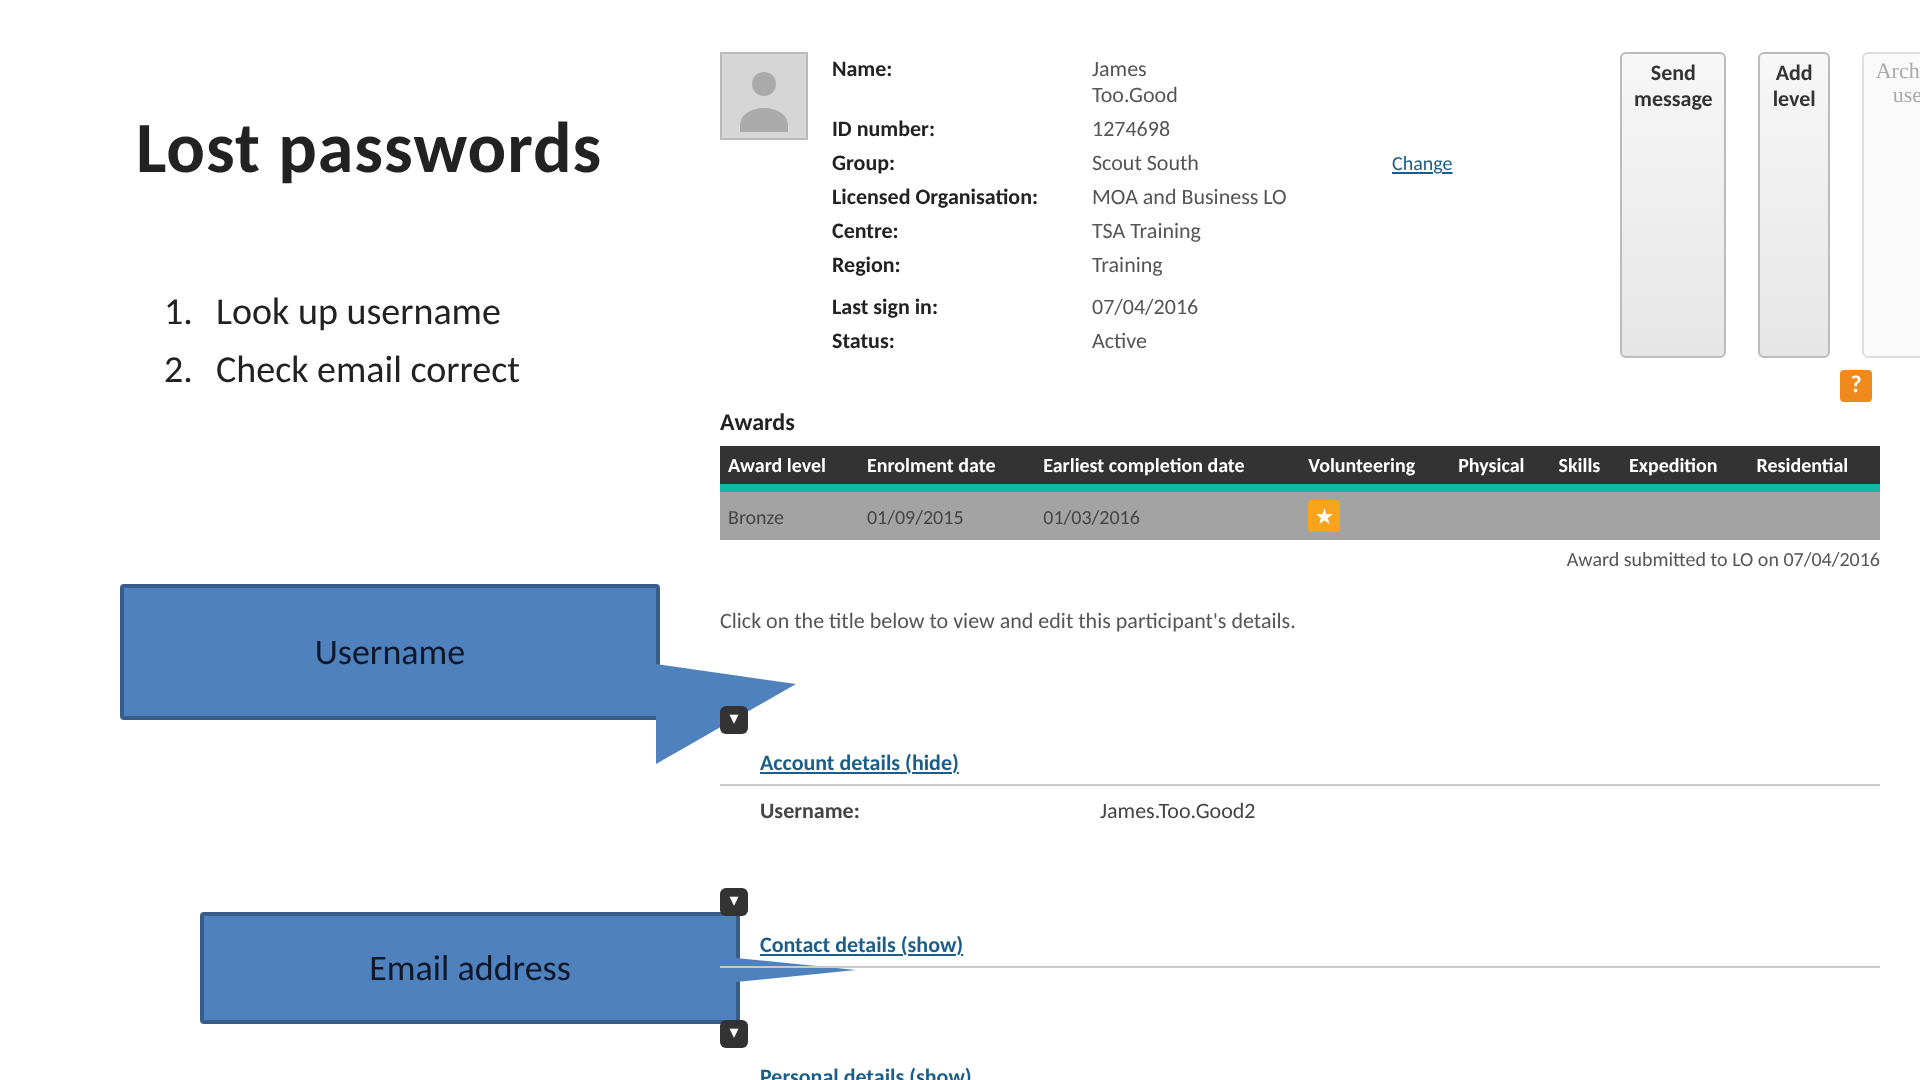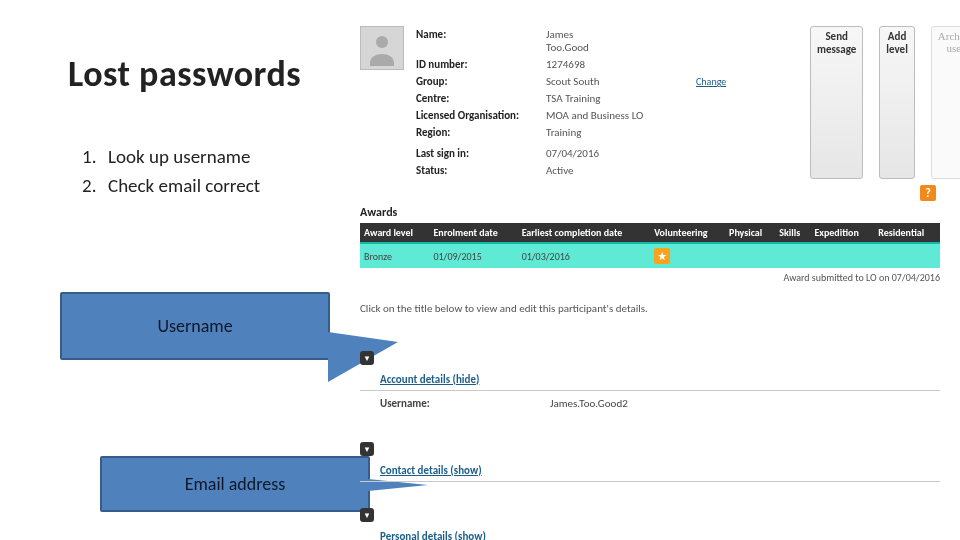--- a/index.html
+++ b/index.html
@@ -38,21 +38,21 @@
   .btn { border: 1px solid #bcbcbc; background: linear-gradient(#f7f7f7,#e6e6e6); border-radius: 3px; font-size: 11px; font-weight: 700; padding: 3px 6px; text-align: center; color: #333; }
   .btn.ghost { color: #aaa; font-weight: 400; border-color: #ddd; background: #fafafa; font-family: Liberation Serif, serif; }
 
   .help-row { text-align: right; margin-top: 6px; padding-right: 4px; }
   .help-icon { display: inline-flex; width: 16px; height: 16px; background: #f08a1d; color: #fff; align-items: center; justify-content: center; border-radius: 2px; font-size: 12px; font-weight: 700; }
 
   .section-hdr { font-weight: 700; color: #222; margin-top: 4px; font-size: 12px; }
 
   table.awards { width: 100%; border-collapse: collapse; margin-top: 4px; font-size: 10px; }
   table.awards thead th { background: #333; color: #fff; font-weight: 700; padding: 3px 4px; text-align: left; }
-  table.awards tbody td { background: #5eead4; padding: 4px; border-top: 2px solid #14b8a6; }
+  table.awards tbody td { background: #a3a3a3; padding: 4px; border-top: 4px solid #14b8a6; }
   .star { display: inline-flex; width: 16px; height: 16px; background: #f7a31c; color: #fff; align-items: center; justify-content: center; border-radius: 2px; font-size: 11px; }
   .award-note { text-align: right; font-size: 10px; color: #555; margin-top: 3px; }
 
   .hint { margin-top: 18px; color: #555; font-size: 11px; }
 
   .accordion { margin-top: 10px; }
   .acc-row { border-bottom: 1px solid #c9c9c9; padding: 4px 0; display: flex; align-items: center; gap: 6px; }
   .acc-chevron { width: 14px; height: 14px; background: #333; color: #fff; border-radius: 3px; display: flex; align-items: center; justify-content: center; font-size: 9px; }
   .acc-title { color: #1b5e8a; text-decoration: underline; font-weight: 700; font-size: 11px; margin-top: 44px; }
   .acc-body { display: flex; padding: 6px 0 6px 20px; font-size: 11px; }
@@ -98,26 +98,26 @@
       <div class="field">
           <span class="lbl">ID number:</span>
           <span class="val">1274698</span>
         </div>
       <div class="field">
           <span class="lbl">Group:</span>
           <span class="val">Scout South</span>
           <a class="lnk">Change</a>
         </div>
       <div class="field">
+          <span class="lbl">Licensed Organisation:</span>
+          <span class="val">MOA and Business LO</span>
+        </div>
+      <div class="field">
           <span class="lbl">Centre:</span>
           <span class="val">TSA Training</span>
-        </div>
-      <div class="field">
-          <span class="lbl">Licensed Organisation:</span>
-          <span class="val">MOA and Business LO</span>
         </div>
       <div class="field">
           <span class="lbl">Region:</span>
           <span class="val">Training</span>
         </div>
       <div class="field">
         </div>
       <div class="field">
           <span class="lbl">Last sign in:</span>
           <span class="val">07/04/2016</span>

